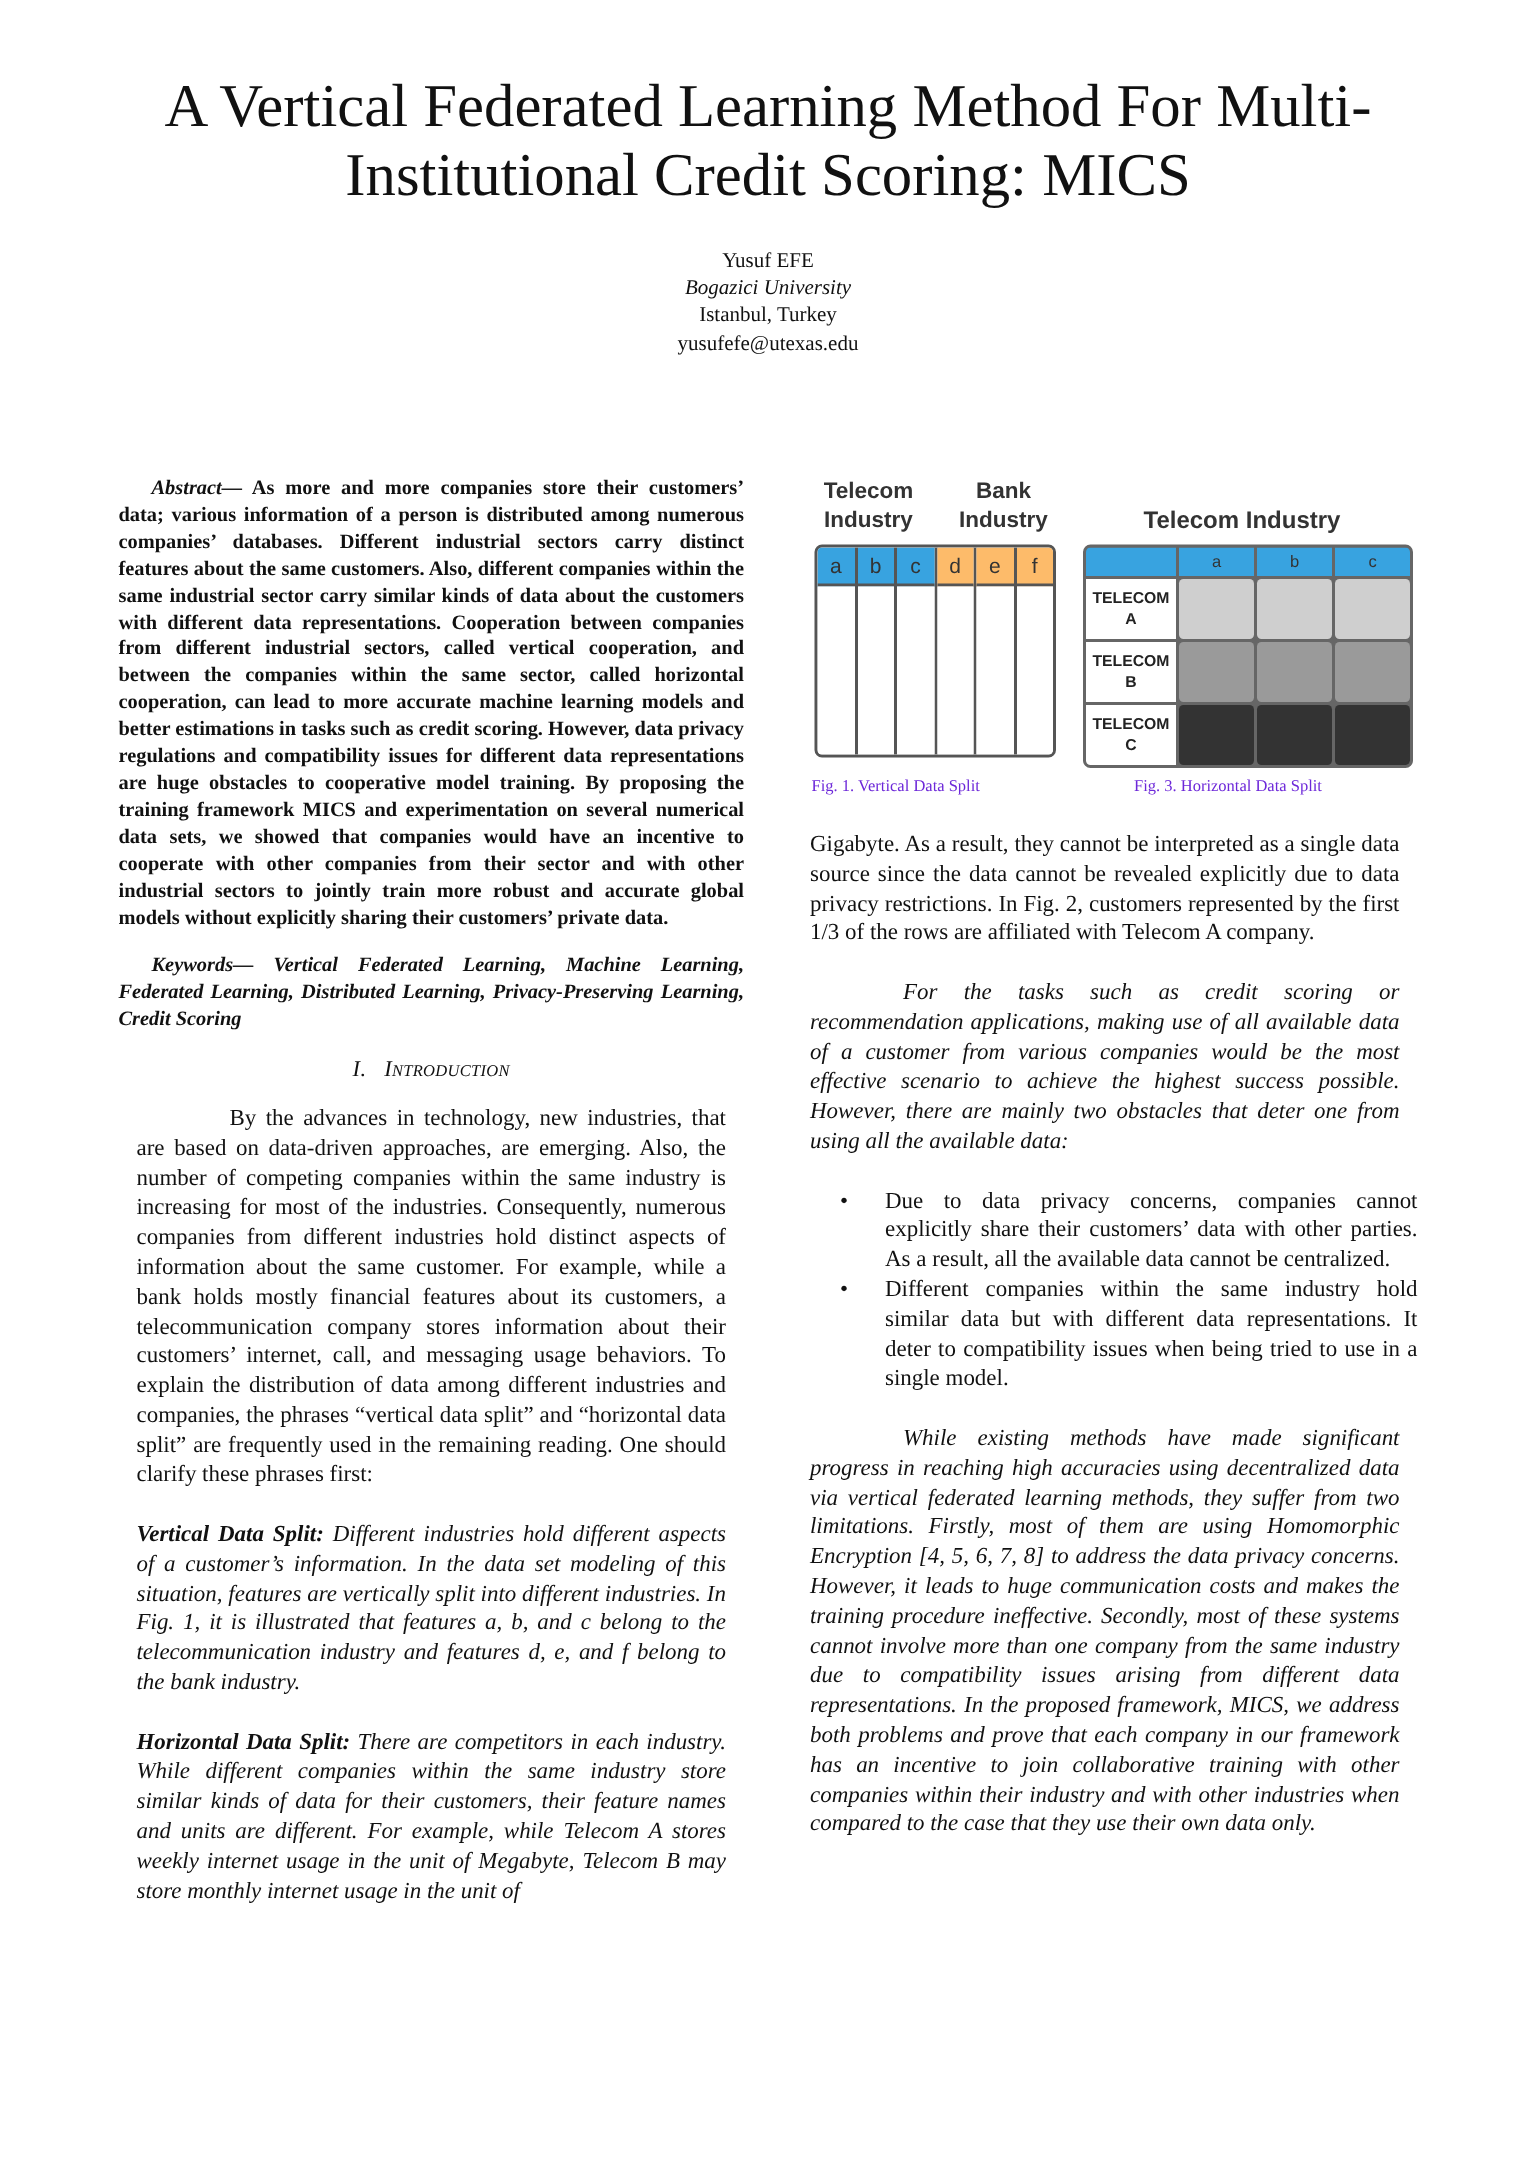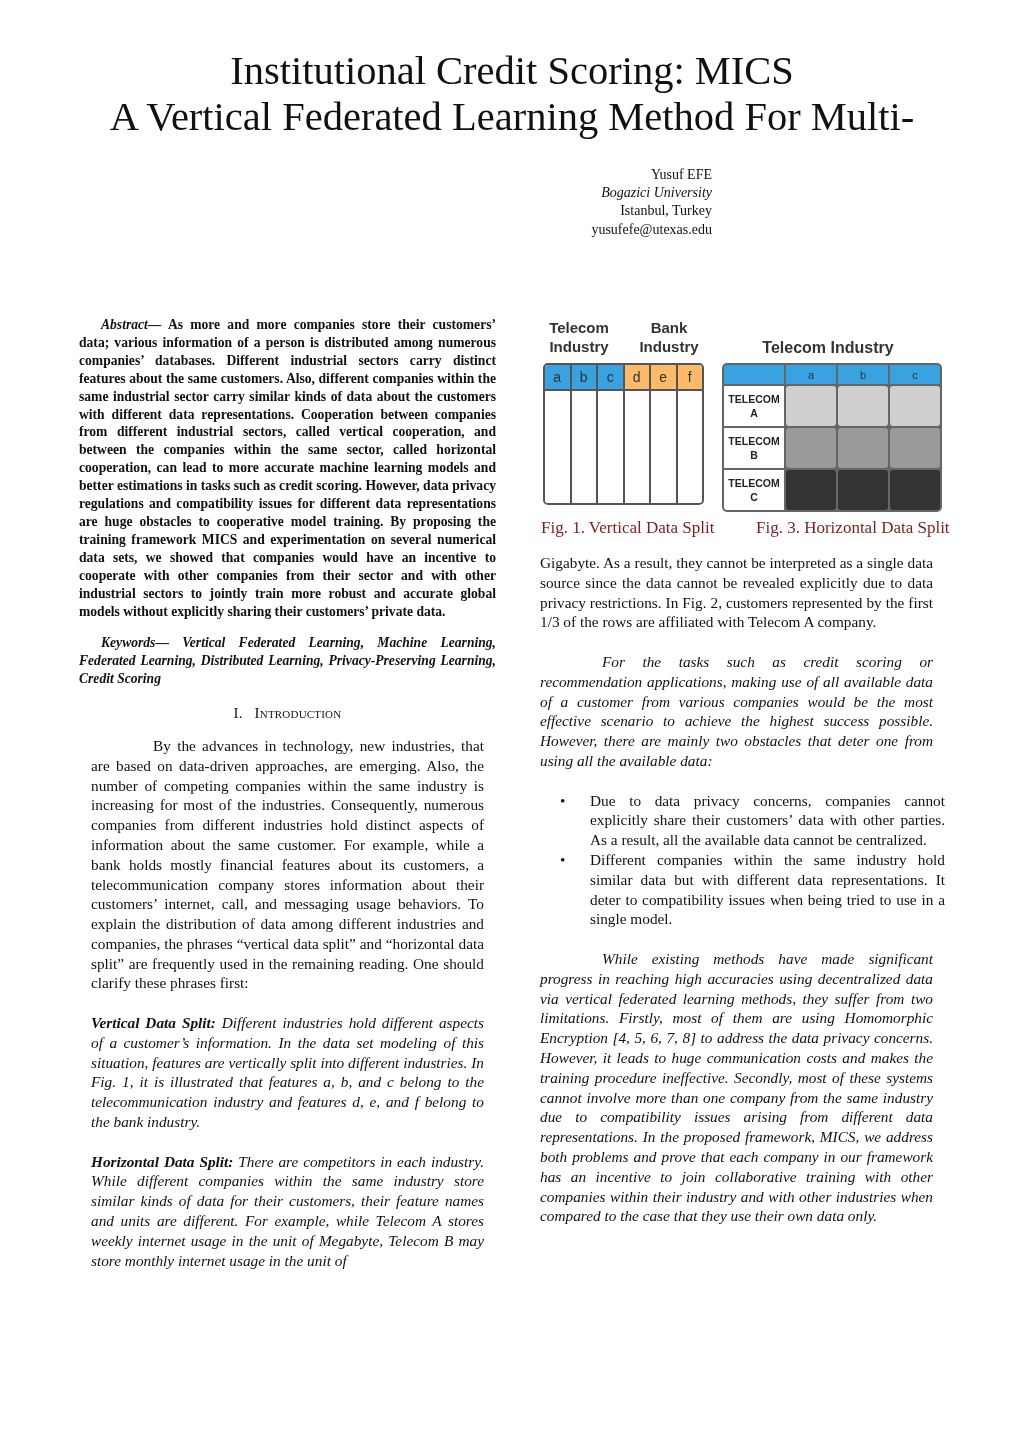--- a/index.html
+++ b/index.html
@@ -6,32 +6,32 @@
   body {
     width: 1024px; height: 1448px; position: relative; overflow: hidden;
     font-family: "Liberation Serif", "DejaVu Serif", serif; color: #111;
   }
   .title {
     position: absolute; left: 60px; top: 48px; width: 904px;
     text-align: center; font-size: 40.5px; line-height: 46px; color: #111;
   }
   .author-block {
     position: absolute; left: 312px; top: 166px; width: 400px;
-    text-align: right; font-size: 14px; line-height: 18.2px;
+    text-align: center; font-size: 14px; line-height: 18.2px;
   }
   .author-block .it { font-style: italic; }
 
   .col { position: absolute; font-size: 15.3px; line-height: 19.8px; text-align: justify; }
   .col-left { left: 79px; top: 316px; width: 417px; }
   .col-right { left: 528px; top: 541px; width: 417px; }
 
   .abstract { font-weight: bold; font-size: 13.6px; line-height: 17.9px; text-indent: 22px; margin: 0; }
   .abstract .lead { font-style: italic; }
   .keywords { font-weight: bold; font-style: italic; font-size: 13.6px; line-height: 17.9px; text-indent: 22px; margin: 14px 0 0 0; }
-  .section-heading { text-align: center; margin: 16px 0 5px 0; font-size: 15px; letter-spacing: 0.2px; }
+  .section-heading { text-align: center; margin: 16px 0 5px 0; font-size: 15px; letter-spacing: 0.2px; font-style: italic; }
   .section-heading .sc { font-variant: small-caps; }
   p.body { margin: 12px; }
   p.indent { text-indent: 62px; }
   .gap { margin-top: 19.8px !important; font-style: italic; }
   .bold { font-weight: bold; }
 
   ul.bullets { list-style: none; margin: 19.8px 0 0 0; padding: 0; }
   ul.bullets li { position: relative; padding-left: 62px; padding-right: 0; }
   ul.bullets li .dot { position: absolute; left: 32px; top: 0; }
 
@@ -46,30 +46,30 @@
   .fig1-cell-head { height: 24px; border-bottom: 2px solid #555; display: flex; align-items: center; justify-content: center; font-size: 14px; color: #333; }
   .fig1-cell-body { flex: 1; background: #fff; }
 
   .fig2 { left: 722px; top: 338px; width: 212px; }
   .fig2-title { text-align: center; font-weight: bold; font-size: 16px; line-height: 20px; color: #333; }
   .fig2-table { margin-top: 5px; width: 216px; border: 2px solid #666; border-radius: 5px; overflow: hidden; background: #666; display: grid; grid-template-columns: 60px 1fr 1fr 1fr; grid-template-rows: 19px 40px 40px 40px; gap: 2px; }
   .fig2-head { background: #38a3e0; display: flex; align-items: center; justify-content: center; font-size: 11px; color: #333; }
   .fig2-rowlabel { background: #fff; display: flex; align-items: center; justify-content: center; text-align: center; font-weight: bold; font-size: 10.5px; line-height: 14px; color: #222; }
   .fig2-cell { border-radius: 3px; }
 
-  .caption { position: absolute; font-size: 17px; font-family: "Liberation Serif", serif; color: #7f1d1d; }
+  .caption { position: absolute; font-size: 11px; font-family: "Liberation Serif", serif; color: #6d28d9; }
   .cap1 { left: 541px; top: 518px; }
   .cap2 { left: 756px; top: 518px; }
 </style>
 </head>
 <body>
 
 <div class="title">
+  <div>A Vertical Federated Learning Method For Multi-</div>
   <div>Institutional Credit Scoring: MICS</div>
-  <div>A Vertical Federated Learning Method For Multi-</div>
 </div>
 
 <div class="author-block">
   <div>Yusuf EFE</div>
   <div class="it">Bogazici University</div>
   <div>Istanbul, Turkey</div>
   <div>yusufefe@utexas.edu</div>
 </div>
 
 <div class="col col-left">

